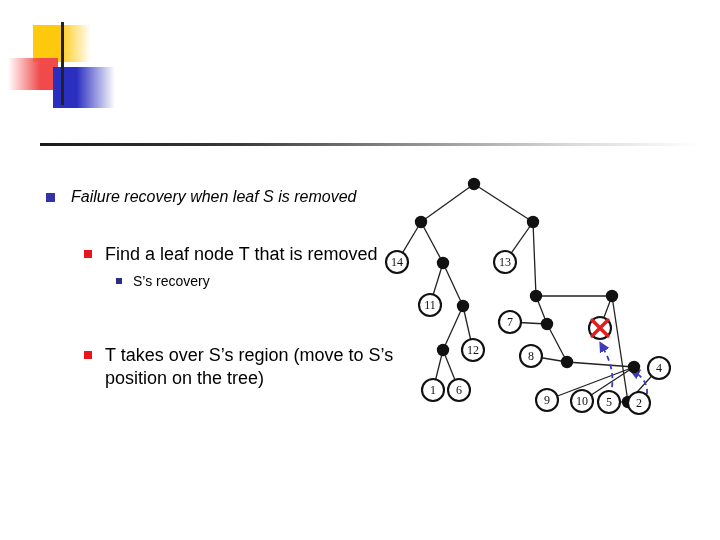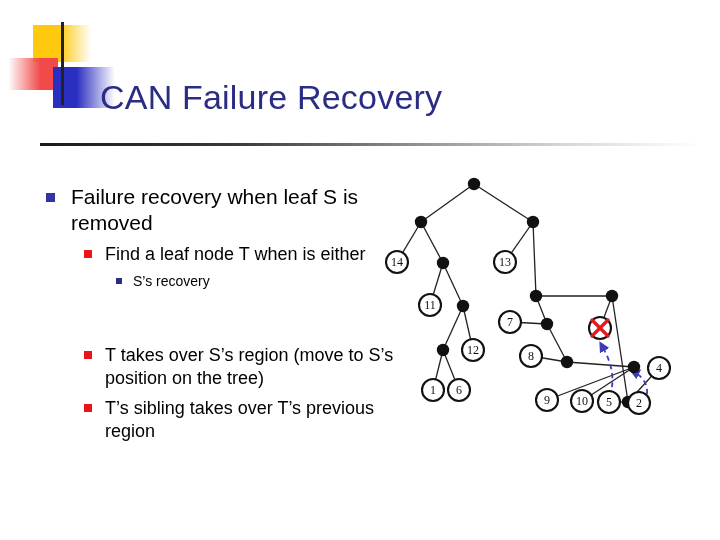--- a/index.html
+++ b/index.html
@@ -54,21 +54,21 @@
   #body { position: absolute; left: 0; top: 0; width: 720px; height: 540px; }
 
   .bullet-row { position: absolute; display: flex; align-items: flex-start; }
 
   .marker { flex: 0 0 auto; }
   .m-l1 { width: 9px; height: 9px; background: #3333a6; margin-top: 9px; margin-right: 16px; }
   .m-l2 { width: 8px; height: 8px; background: #e8151a; margin-top: 7px; margin-right: 13px; }
   .m-l3 { width: 6px; height: 6px; background: #2b2d84; margin-top: 6px; margin-right: 11px; }
 
   .txt { color: #000000; }
-  .t-l1 { font-size: 21px; line-height: 26px; width: 330px; }
+  .t-l1 { font-size: 16px; line-height: 26px; width: 330px; font-style: italic; }
   .t-l2 { font-size: 18px; line-height: 23px; width: 300px; }
   .t-l3 { font-size: 14px; line-height: 18px; width: 270px; }
 
   #r0 { left: 46px; top: 184px; }
   #r1 { left: 84px; top: 243px; }
   #r2 { left: 116px; top: 272px; }
   #r3 { left: 116px; top: 295px; }
   #r4 { left: 84px; top: 344px; }
   #r5 { left: 84px; top: 397px; }
 
@@ -82,49 +82,44 @@
 <div id="slide">
 
   <div id="logo">
     <div class="blk blk-yellow"></div>
     <div class="blk blk-red"></div>
     <div class="blk blk-blue"></div>
     <div class="blk rule-v"></div>
   </div>
   <div class="rule-h"></div>
 
-  <div id="title">CAN Failure Recovery</div>
 
   <div id="body">
 
     <div class="bullet-row" id="r0">
       <span class="marker m-l1"></span>
       <span class="txt t-l1">Failure recovery when leaf S is removed</span>
     </div>
 
     <div class="bullet-row" id="r1">
       <span class="marker m-l2"></span>
-      <span class="txt t-l2">Find a leaf node T when is either</span>
+      <span class="txt t-l2">Find a leaf node T that is removed</span>
     </div>
 
     <div class="bullet-row" id="r2">
       <span class="marker m-l3"></span>
       <span class="txt t-l3">S’s recovery</span>
     </div>
 
 
     <div class="bullet-row" id="r4">
       <span class="marker m-l2"></span>
       <span class="txt t-l2">T takes over S’s region (move to S’s position on the tree)</span>
     </div>
 
-    <div class="bullet-row" id="r5">
-      <span class="marker m-l2"></span>
-      <span class="txt t-l2">T’s sibling takes over T’s previous region</span>
-    </div>
 
   </div>
 
   <div id="tree">
     <svg width="330" height="265" viewBox="0 0 330 265">
       <g id="tree-edges" stroke="#222222" stroke-width="1.3" fill="none">
           <line x1="104" y1="24" x2="51" y2="62"></line>
           <line x1="104" y1="24" x2="163" y2="62"></line>
           <line x1="51" y1="62" x2="27" y2="102"></line>
           <line x1="51" y1="62" x2="73" y2="103"></line>

